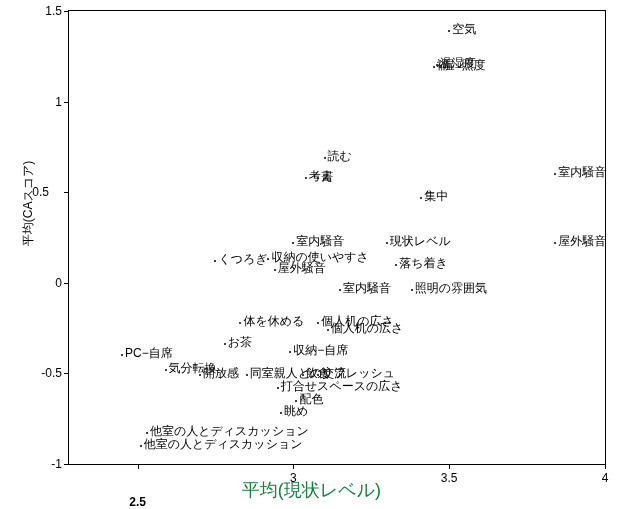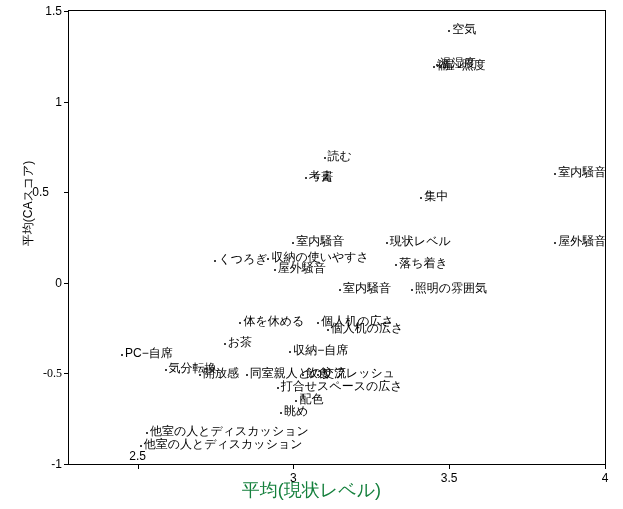--- a/index.html
+++ b/index.html
@@ -100,27 +100,27 @@
 
   <div id="y-ticks">
       <div class="tick-label y-tick-label" style="left: 14px; width: 48px; top: 11px;">1.5</div>
       <div class="tick-mark" style="left: 64px; top: 11px; width: 5px; height: 1px;"></div>
       <div class="tick-label y-tick-label" style="left: 14px; width: 48px; top: 101.6px;">1</div>
       <div class="tick-mark" style="left: 64px; top: 101.6px; width: 5px; height: 1px;"></div>
       <div class="tick-label y-tick-label" style="left: 1px; width: 48px; top: 192.2px;">0.5</div>
       <div class="tick-mark" style="left: 64px; top: 192.2px; width: 5px; height: 1px;"></div>
       <div class="tick-label y-tick-label" style="left: 14px; width: 48px; top: 282.8px;">0</div>
       <div class="tick-mark" style="left: 64px; top: 282.8px; width: 5px; height: 1px;"></div>
-      <div class="tick-label y-tick-label" style="left: 14px; width: 48px; top: 373.4px; font-family: Liberation Serif, serif;">-0.5</div>
+      <div class="tick-label y-tick-label" style="left: 14px; width: 48px; top: 373.4px;">-0.5</div>
       <div class="tick-mark" style="left: 64px; top: 373.4px; width: 5px; height: 1px;"></div>
       <div class="tick-label y-tick-label" style="left: 14px; width: 48px; top: 464px;">-1</div>
       <div class="tick-mark" style="left: 64px; top: 464px; width: 5px; height: 1px;"></div>
     </div>
   <div id="x-ticks">
-      <div class="tick-label x-tick-label" style="left: 137.558px; top: 449px;">2.5</div>
+      <div class="tick-label x-tick-label" style="left: 137.558px; top: 495px; font-weight: bold;">2.5</div>
       <div class="tick-mark" style="left: 137.558px; top: 464px; width: 1px; height: 5px;"></div>
       <div class="tick-label x-tick-label" style="left: 293.372px; top: 471px;">3</div>
       <div class="tick-mark" style="left: 293.372px; top: 464px; width: 1px; height: 5px;"></div>
       <div class="tick-label x-tick-label" style="left: 449.186px; top: 471px;">3.5</div>
       <div class="tick-mark" style="left: 449.186px; top: 464px; width: 1px; height: 5px;"></div>
       <div class="tick-label x-tick-label" style="left: 605px; top: 471px;">4</div>
       <div class="tick-mark" style="left: 605px; top: 464px; width: 1px; height: 5px;"></div>
     </div>
   <div id="points-layer">
       <div class="point" style="left: 449.186px; top: 30.932px;">

